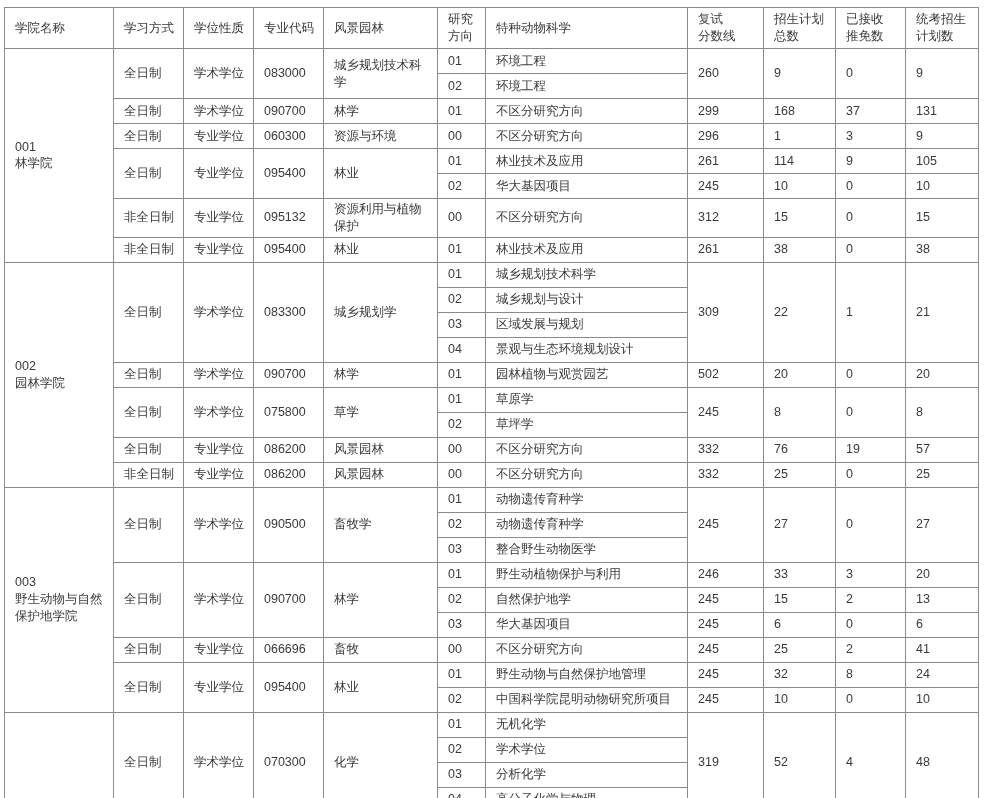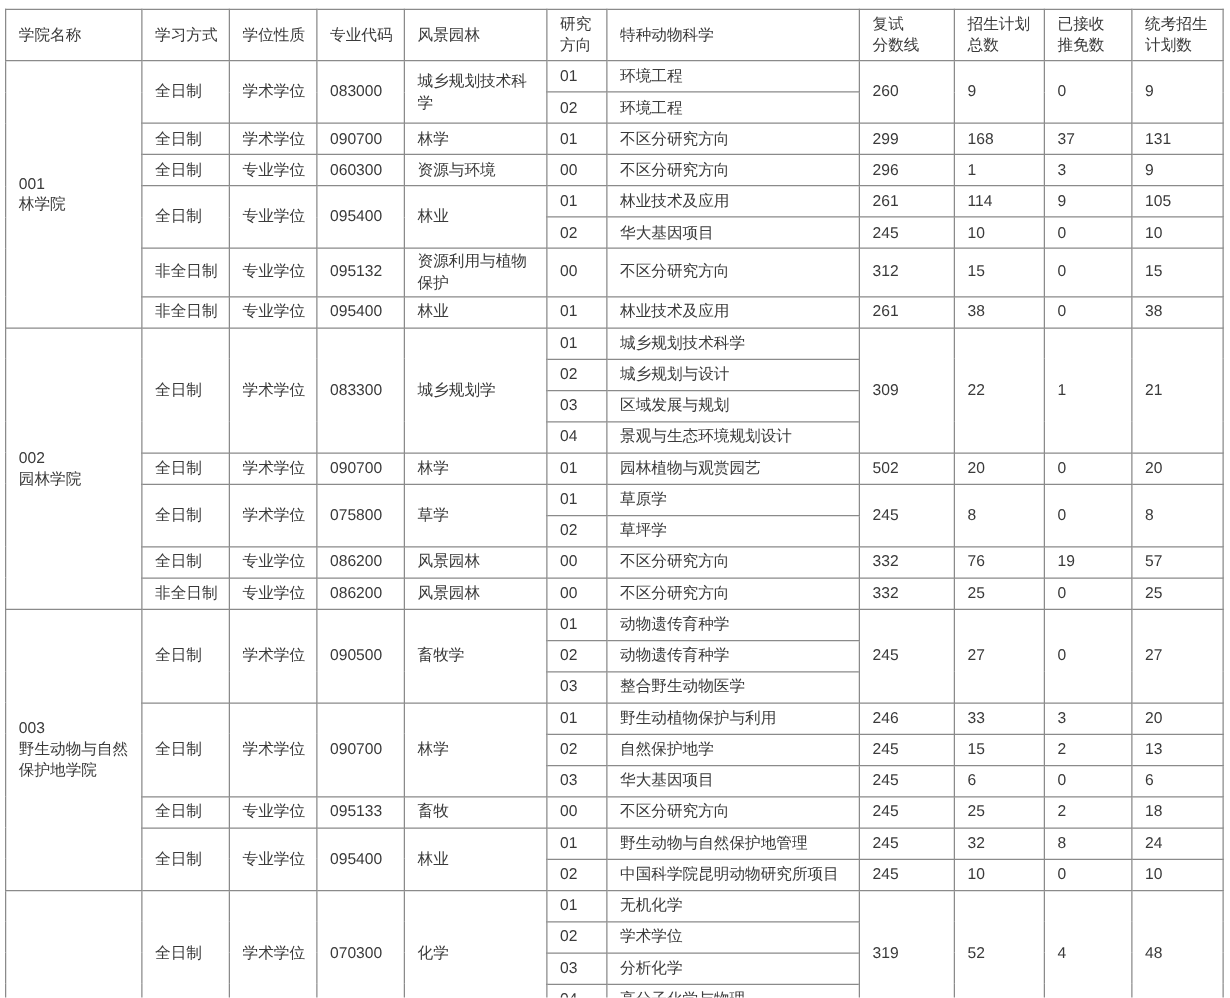--- a/index.html
+++ b/index.html
@@ -292,28 +292,28 @@
         <td>03</td>
         <td>华大基因项目</td>
         <td>245</td>
         <td>6</td>
         <td>0</td>
         <td>6</td>
       </tr>
       <tr>
         <td rowspan="1">全日制</td>
         <td rowspan="1">专业学位</td>
-        <td rowspan="1">095133</td>
+        <td rowspan="1">066696</td>
         <td rowspan="1">畜牧</td>
         <td>00</td>
         <td>不区分研究方向</td>
         <td>245</td>
         <td>25</td>
         <td>2</td>
-        <td>18</td>
+        <td>41</td>
       </tr>
       <tr>
         <td rowspan="2">全日制</td>
         <td rowspan="2">专业学位</td>
         <td rowspan="2">095400</td>
         <td rowspan="2">林业</td>
         <td>01</td>
         <td>野生动物与自然保护地管理</td>
         <td>245</td>
         <td>32</td>

